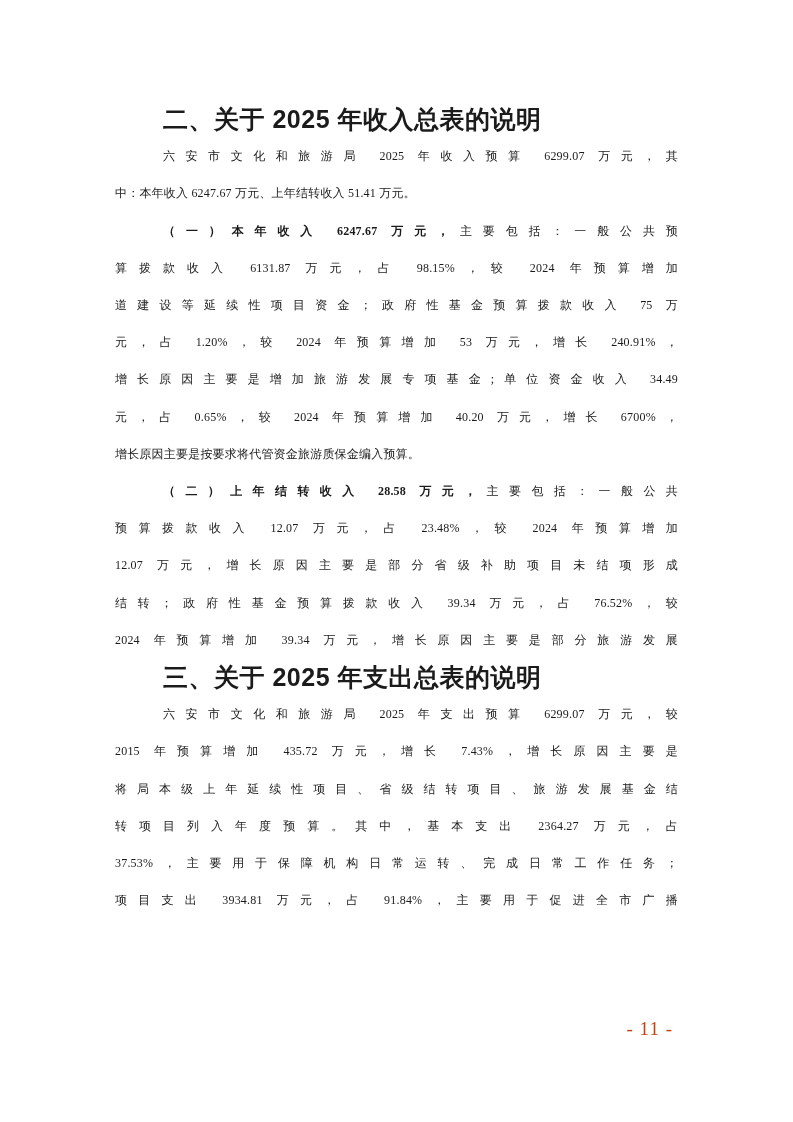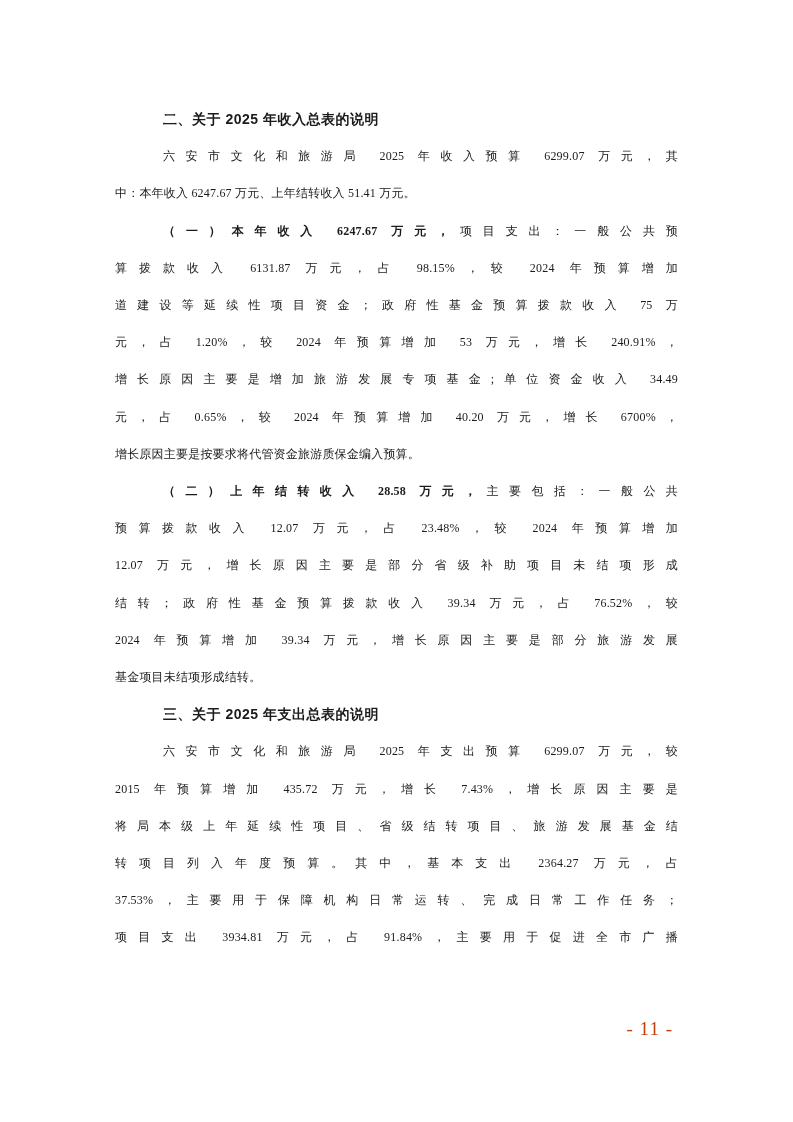--- a/index.html
+++ b/index.html
@@ -33,21 +33,21 @@
   .line.no-stretch {
     text-align: left;
     text-align-last: auto;
   }
   .line.indent {
     text-indent: 48px;
   }
   .line.heading-line {
     font-family: "Liberation Sans", "DejaVu Sans", sans-serif;
     font-weight: 700;
-    font-size: 14px;
+    font-size: 25px;
     letter-spacing: 0.5px;
   }
   .seg-bold {
     font-weight: 700;
   }
   .footer {
     position: absolute;
     top: 1010px;
     right: 120px;
     font-family: "Liberation Serif", "DejaVu Serif", serif;
@@ -63,35 +63,34 @@
 <div class="page">
   <div class="content" id="doc-content">
       <div class="block">
         <div class="line heading-line indent no-stretch"><span class="seg seg-bold">二、关于 2025 年收入总表的说明</span></div>
       </div>
       <div class="block">
         <div class="line indent"><span class="seg">六安市文化和旅游局 2025 年收入预算 6299.07 万元，其</span></div>
         <div class="line no-stretch"><span class="seg">中：本年收入 6247.67 万元、上年结转收入 51.41 万元。</span></div>
       </div>
       <div class="block">
-        <div class="line indent"><span class="seg seg-bold">（一）本年收入 6247.67 万元，</span><span class="seg">项目支出：一般公共预</span></div>
+        <div class="line indent"><span class="seg seg-bold">（一）本年收入 6247.67 万元，</span><span class="seg">主要包括：一般公共预</span></div>
         <div class="line"><span class="seg">算拨款收入 6131.87 万元，占 98.15%，较 2024 年预算增加</span></div>
         <div class="line"><span class="seg">道建设等延续性项目资金；政府性基金预算拨款收入 75 万</span></div>
         <div class="line"><span class="seg">元，占 1.20%，较 2024 年预算增加 53 万元，增长 240.91%，</span></div>
         <div class="line"><span class="seg">增长原因主要是增加旅游发展专项基金;单位资金收入 34.49</span></div>
         <div class="line"><span class="seg">元，占 0.65%，较 2024 年预算增加 40.20 万元，增长 6700%，</span></div>
         <div class="line no-stretch"><span class="seg">增长原因主要是按要求将代管资金旅游质保金编入预算。</span></div>
       </div>
       <div class="block">
         <div class="line indent"><span class="seg seg-bold">（二）上年结转收入 28.58 万元，</span><span class="seg">主要包括：一般公共</span></div>
         <div class="line"><span class="seg">预算拨款收入 12.07 万元，占 23.48%，较 2024 年预算增加</span></div>
         <div class="line"><span class="seg">12.07 万元，增长原因主要是部分省级补助项目未结项形成</span></div>
         <div class="line"><span class="seg">结转；政府性基金预算拨款收入 39.34 万元，占 76.52%，较</span></div>
         <div class="line"><span class="seg">2024 年预算增加 39.34 万元，增长原因主要是部分旅游发展</span></div>
-        <div class="line no-stretch"><span class="seg">基金项目未结项形成结转。</span></div>
       </div>
       <div class="block">
         <div class="line heading-line indent no-stretch"><span class="seg seg-bold">三、关于 2025 年支出总表的说明</span></div>
       </div>
       <div class="block">
         <div class="line indent"><span class="seg">六安市文化和旅游局 2025 年支出预算 6299.07 万元，较</span></div>
         <div class="line"><span class="seg">2015 年预算增加 435.72 万元，增长 7.43%，增长原因主要是</span></div>
         <div class="line"><span class="seg">将局本级上年延续性项目、省级结转项目、旅游发展基金结</span></div>
         <div class="line"><span class="seg">转项目列入年度预算。其中，基本支出 2364.27 万元，占</span></div>
         <div class="line"><span class="seg">37.53%，主要用于保障机构日常运转、完成日常工作任务；</span></div>

